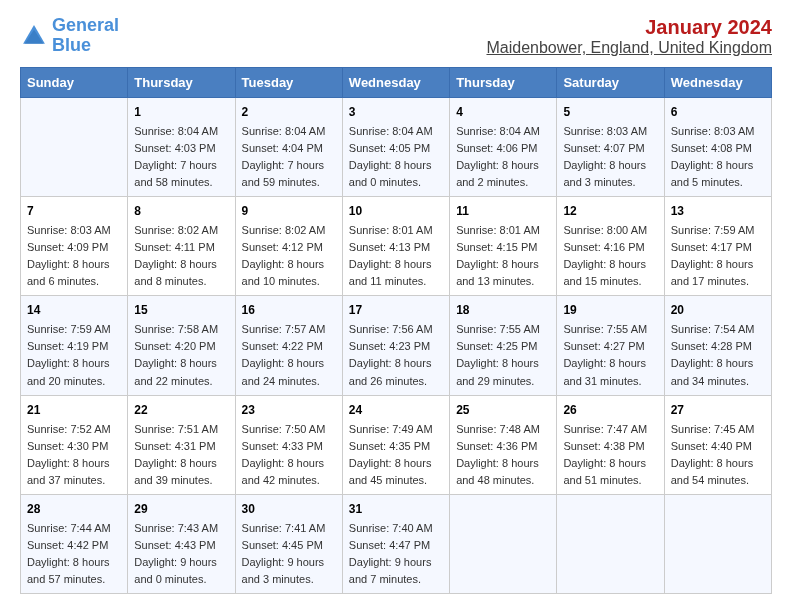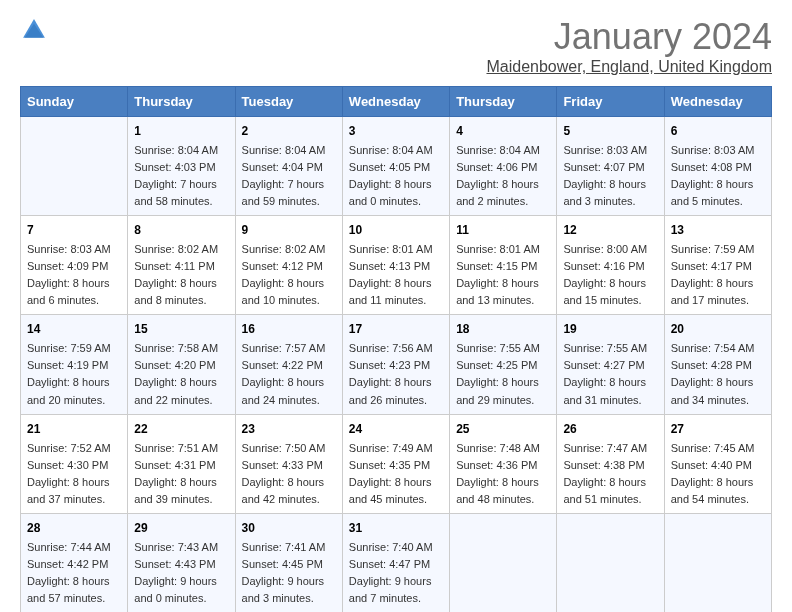--- a/index.html
+++ b/index.html
@@ -31,23 +31,23 @@
       color: #4a90d9;
     }
     .logo-icon {
       width: 28px;
       height: 28px;
     }
     .title-block {
       text-align: right;
     }
     .title-block h1 {
-      font-size: 36px;
-      font-weight: normal;
-      color: #737373;
+      font-size: 20px;
+      font-weight: bold;
+      color: #b91c1c;
     }
     .title-block h2 {
       font-size: 16px;
       font-weight: normal;
       color: #444;
       text-decoration: underline;
     }
     table {
       width: 100%;
       border-collapse: collapse;
@@ -93,36 +93,40 @@
   </style>
 </head>
 <body>
 
 <div class="header">
   <div class="logo">
     <svg class="logo-icon" viewBox="0 0 36 36">
       <polygon points="18,4 32,28 4,28" fill="#4a90d9"></polygon>
       <polygon points="18,10 30,28 6,28" fill="#2a6db5" opacity="0.5"></polygon>
     </svg>
+    <div class="logo-text">
+      <div><span>General</span></div>
+      <div><span style="color:#4a90d9">Blue</span></div>
+    </div>
   </div>
   <div class="title-block">
     <h1>January 2024</h1>
     <h2>Maidenbower, England, United Kingdom</h2>
   </div>
 </div>
 
 <table>
   <thead>
     <tr>
     <th>Sunday</th>
         <th>Thursday</th>
         <th>Tuesday</th>
         <th>Wednesday</th>
         <th>Thursday</th>
-        <th>Friday</th>
+        <th>Saturday</th>
         <th>Wednesday</th>
       </tr>
   </thead>
   <tbody>
   <tr>
         <td class="empty"></td>
         <td>
           <span class="day-num">1</span>
           <span class="day-info">Sunrise: 8:04 AM<br>Sunset: 4:03 PM<br>Daylight: 7 hours and 58 minutes.</span>
         </td>

